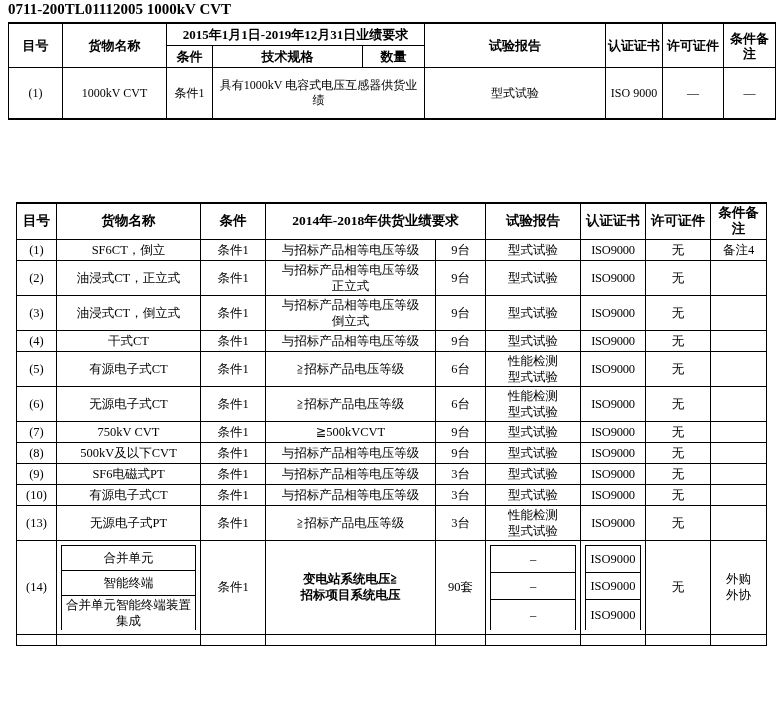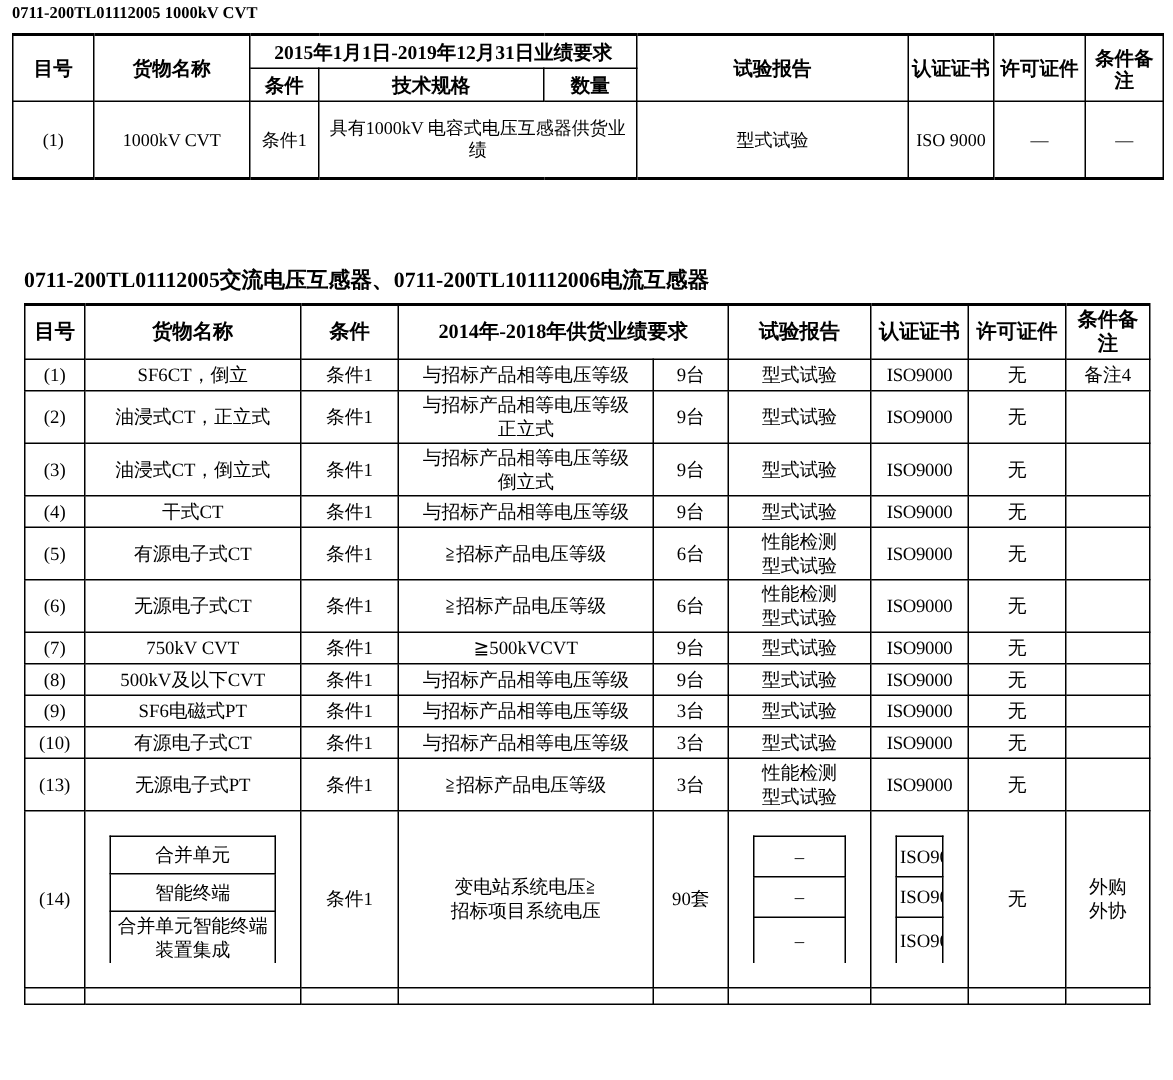--- a/index.html
+++ b/index.html
@@ -19,21 +19,21 @@
     position: relative;
     width: 782px;
     height: 720px;
     box-sizing: border-box;
   }
 
   
   .doc-title {
     font-family: "Liberation Serif", "DejaVu Serif", serif;
     font-weight: bold;
-    font-size: 11px;
+    font-size: 15px;
     line-height: 18px;
     letter-spacing: 0px;
     white-space: nowrap;
   }
   .title-1 {
     position: absolute;
     left: 8px;
     top: 0px;
   }
   .title-2 {
@@ -102,21 +102,21 @@
   }
   .sub-table td {
     border: 0;
     border-bottom: 1px solid #000;
     padding: 0;
     text-align: center;
     vertical-align: middle;
     font-size: 12.5px;
   }
   .sub-table tr:last-child td { border-bottom: 0; }
-  .nested-host { padding: 16px !important; }
+  .nested-host { padding: 4px !important; }
   .name-stack {
     border-collapse: collapse;
     table-layout: fixed;
     width: 100%;
   }
   .name-stack td {
     border: 0;
     border-bottom: 1px solid #000;
     padding: 1px 0 1px 6px;
     text-align: left;
@@ -169,21 +169,20 @@
         <td class="hdr-outer-bot cell-small">条件1</td>
         <td colspan="2" class="hdr-outer-bot cell-small">具有1000kV 电容式电压互感器供货业绩</td>
         <td class="hdr-outer-bot cell-small">型式试验</td>
         <td class="hdr-outer-bot cell-small">ISO 9000</td>
         <td class="hdr-outer-bot cell-small">—</td>
         <td class="hdr-outer-bot cell-small">—</td>
       </tr>
     </tbody>
   </table>
 
-  <div class="doc-title title-2">0711-200TL01112005交流电压互感器、0711-200TL101112006电流互感器</div>
 
   <table class="grid" id="table-two">
     <colgroup>
       <col style="width:40px">
       <col style="width:144px">
       <col style="width:65px">
       <col style="width:170px">
       <col style="width:50px">
       <col style="width:95px">
       <col style="width:65px">
@@ -343,21 +342,21 @@
             <tr>
                   <td style="height:22px">智能终端</td>
                 </tr>
             <tr>
                   <td style="height:32px">合并单元智能终端装置集成</td>
                 </tr>
           </tbody>
             </table>
         </td>
         <td>条件1</td>
-        <td style="white-space: pre-line;">变电站系统电压≧
+        <td style="white-space: pre-line; font-weight: bold;">变电站系统电压≧
 招标项目系统电压</td>
         <td>90套</td>
         <td class="nested-host">
           <table class="sub-table">
             <tbody>
                 <tr>
                   <td style="height:24px">–</td>
                 </tr>
             <tr>
                   <td style="height:24px">–</td>

